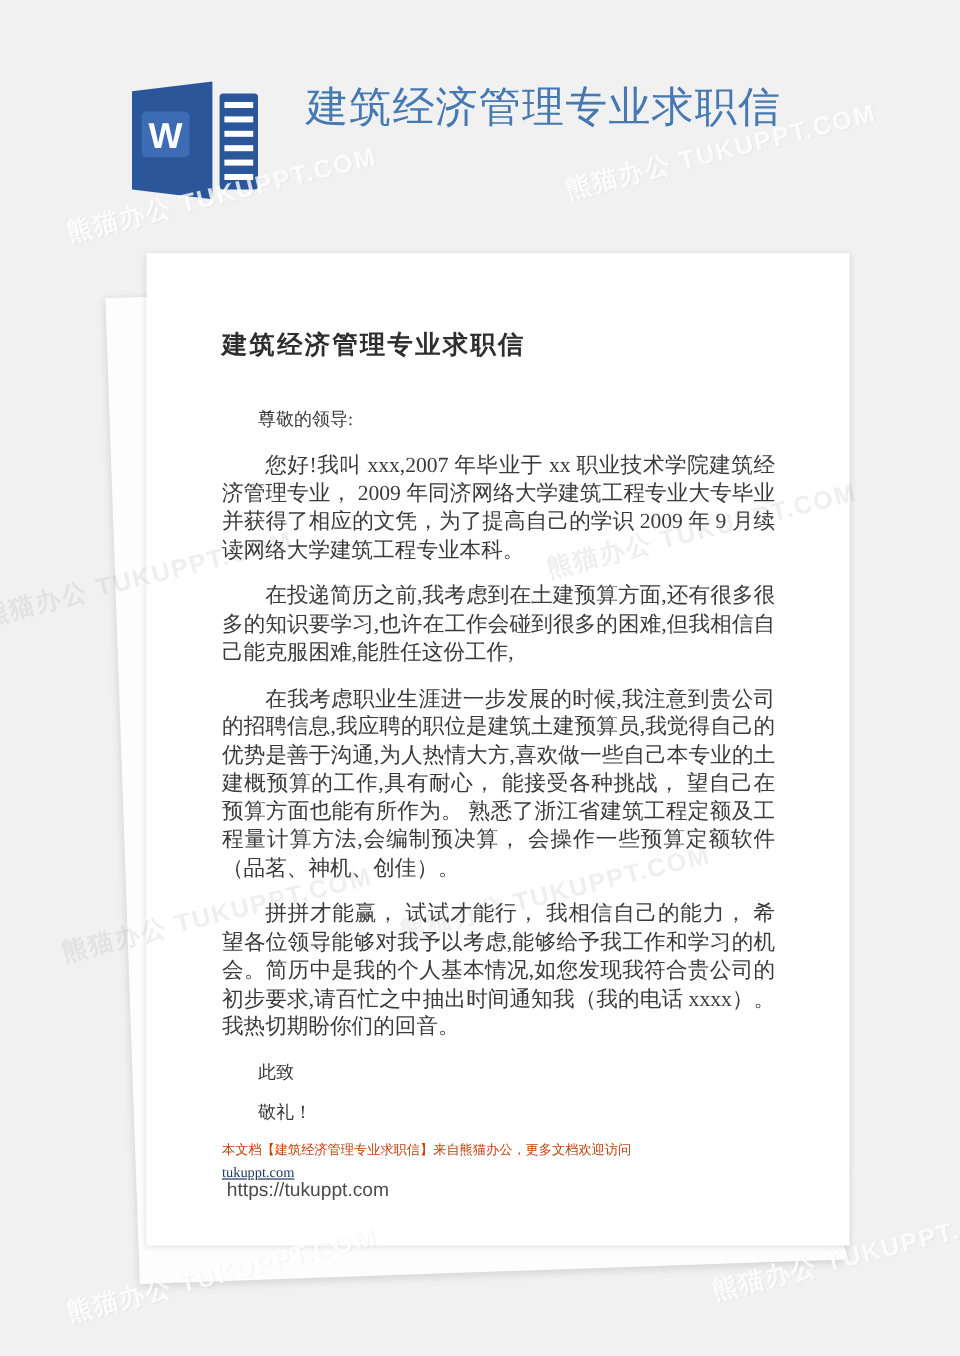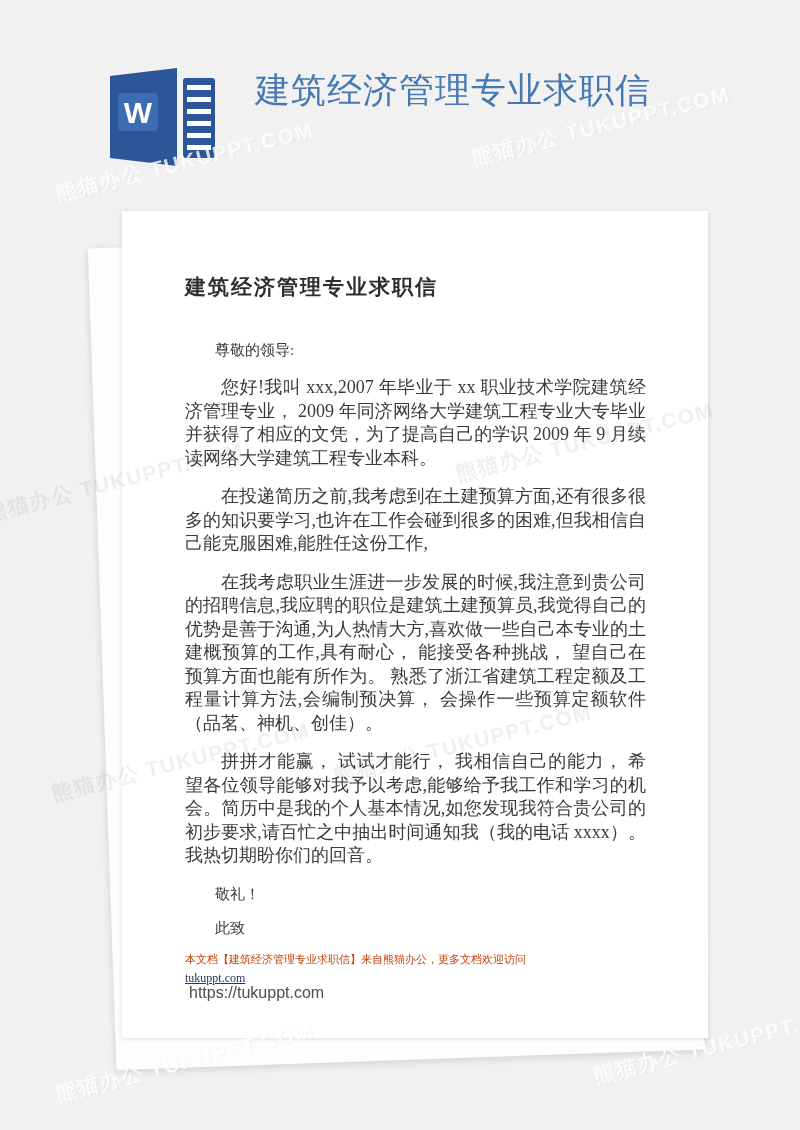--- a/index.html
+++ b/index.html
@@ -96,22 +96,22 @@
 <div class="back-page"></div>
 
 <div class="doc-page">
   <div class="page-inner">
     <h2 class="doc-title">建筑经济管理专业求职信</h2>
     <p class="salutation">尊敬的领导:</p>
     <p class="body-para">您好!我叫 xxx,2007 年毕业于 xx 职业技术学院建筑经济管理专业， 2009 年同济网络大学建筑工程专业大专毕业并获得了相应的文凭，为了提高自己的学识 2009 年 9 月续读网络大学建筑工程专业本科。</p>
     <p class="body-para">在投递简历之前,我考虑到在土建预算方面,还有很多很多的知识要学习,也许在工作会碰到很多的困难,但我相信自己能克服困难,能胜任这份工作,</p>
     <p class="body-para">在我考虑职业生涯进一步发展的时候,我注意到贵公司的招聘信息,我应聘的职位是建筑土建预算员,我觉得自己的优势是善于沟通,为人热情大方,喜欢做一些自己本专业的土建概预算的工作,具有耐心， 能接受各种挑战， 望自己在预算方面也能有所作为。 熟悉了浙江省建筑工程定额及工程量计算方法,会编制预决算， 会操作一些预算定额软件（品茗、神机、创佳）。</p>
     <p class="body-para">拼拼才能赢， 试试才能行， 我相信自己的能力， 希望各位领导能够对我予以考虑,能够给予我工作和学习的机会。简历中是我的个人基本情况,如您发现我符合贵公司的初步要求,请百忙之中抽出时间通知我（我的电话 xxxx）。我热切期盼你们的回音。</p>
+    <p class="closing-line">此致</p>
     <p class="closing-line">敬礼！</p>
-    <p class="closing-line">此致</p>
     <p class="source-note">本文档【建筑经济管理专业求职信】来自熊猫办公，更多文档欢迎访问</p>
     <a class="source-link">tukuppt.com</a>
   </div>
   <div class="footer-url">https://tukuppt.com</div>
 </div>
 
 <span class="wm wm-light" style="left:52px;  top:148px;">熊猫办公 TUKUPPT.COM</span>
 <span class="wm wm-light" style="left:468px; top:112px;">熊猫办公 TUKUPPT.COM</span>
 <span class="wm wm-dark" style="left:-18px; top:468px;">熊猫办公 TUKUPPT.COM</span>
 <span class="wm wm-dark" style="left:452px; top:428px;">熊猫办公 TUKUPPT.COM</span>

